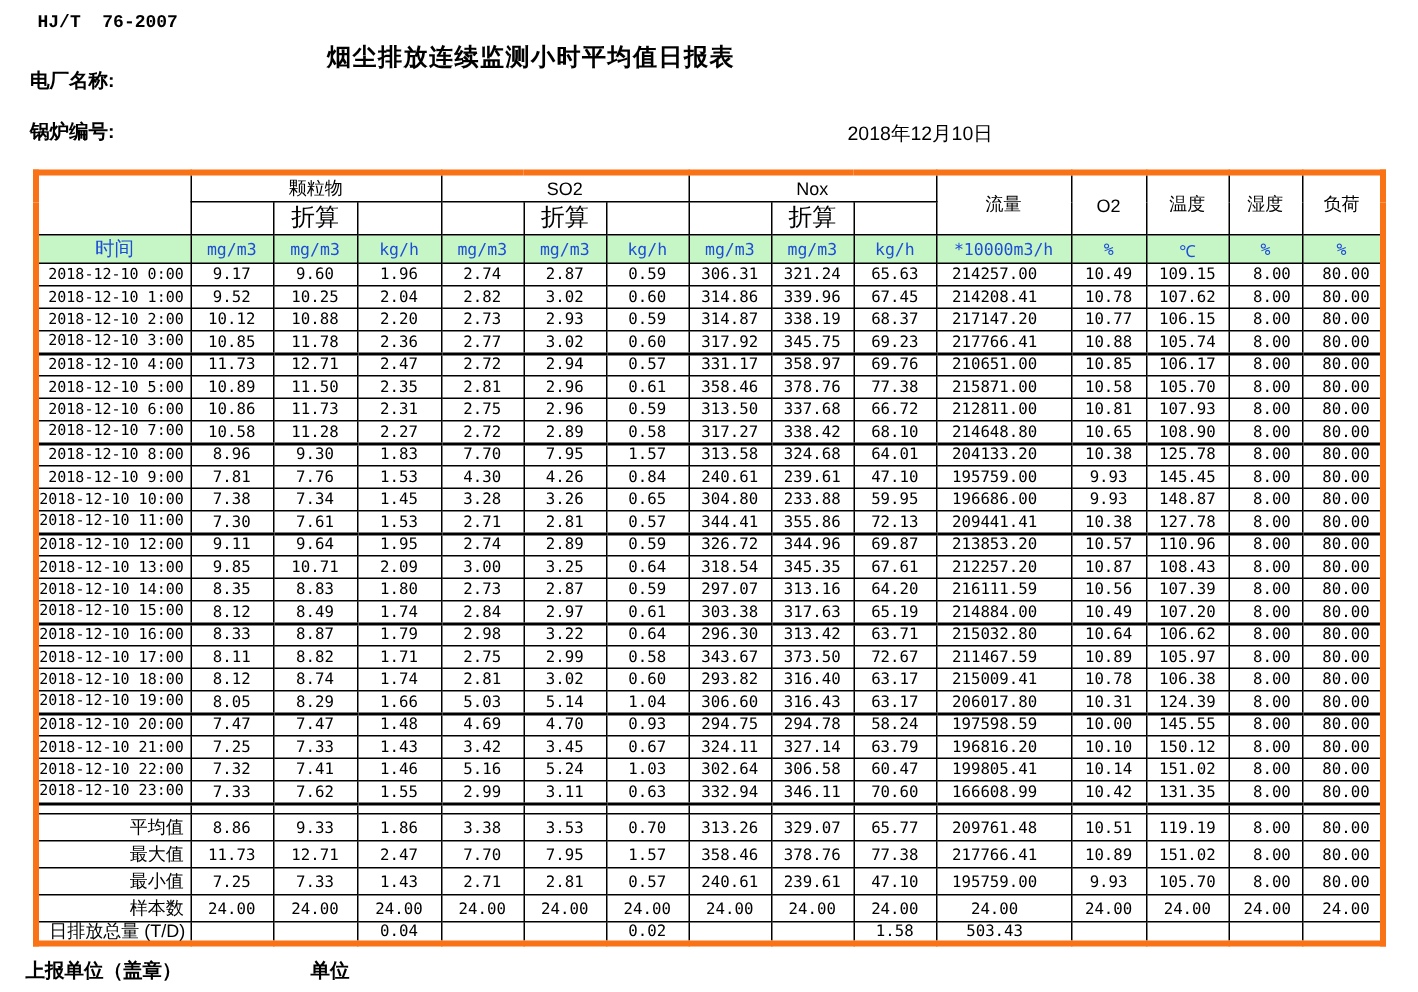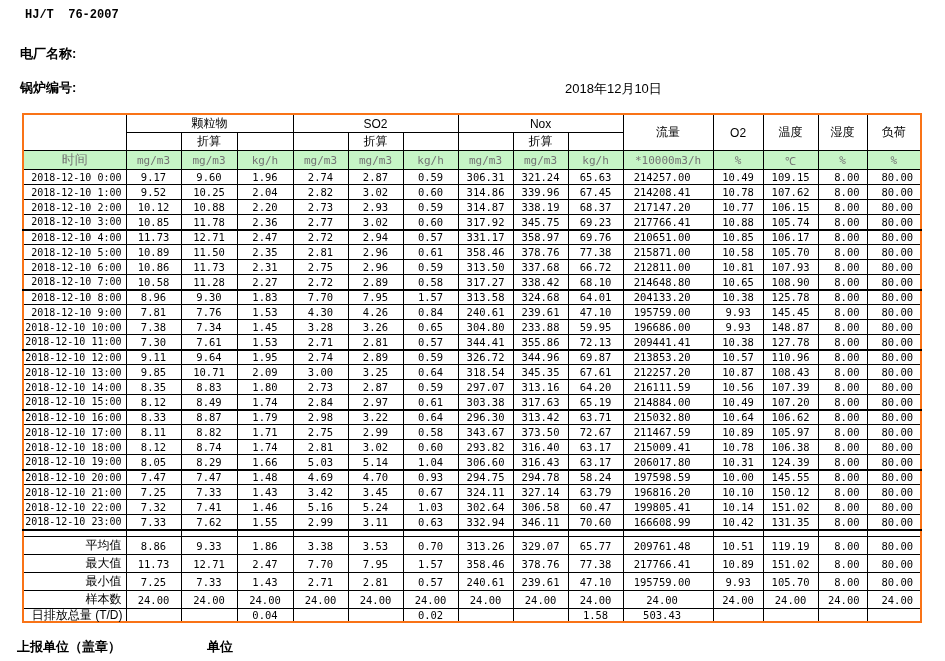--- a/index.html
+++ b/index.html
@@ -5,28 +5,28 @@
   html,body{margin:0;padding:0;background:#fff;}
   .page{position:relative;width:945px;height:661px;background:#ffffff;overflow:hidden;
         font-family:"Liberation Sans",sans-serif;color:#000;}
   .std{position:absolute;left:25px;top:8px;font-size:12px;font-weight:bold;white-space:pre;
        font-family:"Liberation Mono",monospace;}
   .title{position:absolute;left:218px;top:28px;font-size:16px;font-weight:bold;letter-spacing:1px;}
   .plant{position:absolute;left:20px;top:45px;font-size:13px;font-weight:bold;}
   .boiler{position:absolute;left:20px;top:79px;font-size:13px;font-weight:bold;}
   .date{position:absolute;left:565px;top:80px;font-size:13px;}
   .tbl-wrap{position:absolute;left:22px;top:113px;}
-  table{border-collapse:collapse;table-layout:fixed;width:898px;border:2px solid #f97316;}
+  table{border-collapse:collapse;table-layout:fixed;width:898px;border:4px solid #f97316;}
   th,td{border:1px solid #000;padding:0;overflow:visible;}
   thead th{font-weight:normal;font-size:12px;text-align:center;}
   thead tr.r1{height:17px;}
   thead tr.r2{height:14px;}
-  thead tr.r2 th{font-size:12px;}
+  thead tr.r2 th{font-size:16px;}
   tr.unit-row{height:16px;}
-  tr.unit-row th{background:#c6f5c6;color:#737373;font-size:11px;
+  tr.unit-row th{background:#c6f5c6;color:#1d4ed8;font-size:11px;
                  font-family:"DejaVu Sans Mono",monospace;}
   tr.unit-row th.time-h{font-size:13px;font-family:"Liberation Sans",sans-serif;}
   tbody tr{height:15px;}
   tbody tr.spacer{height:7px;}
   tbody tr.summary{height:13px;}
   tbody td{font-family:"DejaVu Sans Mono",monospace;font-size:10.5px;white-space:nowrap;}
   td.c-time{text-align:right;padding-right:4px;font-size:10px;}
   td.c-mid{text-align:center;}
   td.c-flow{text-align:center;padding-right:12px;}
   td.c-right{text-align:right;padding-right:7px;}
@@ -38,20 +38,21 @@
   tr.group-end td{border-bottom:2px solid #000;}
   .foot1{position:absolute;left:17px;top:619px;font-size:13px;font-weight:bold;}
   .foot2{position:absolute;left:17px;top:638px;font-size:13px;font-weight:bold;}
   .foot3{position:absolute;left:207px;top:638px;font-size:13px;font-weight:bold;}
 </style>
 </head>
 <body>
 
 <div class="page">
   <div class="std">HJ/T  76-2007</div>
+  <div class="title">烟尘排放连续监测小时平均值日报表</div>
   <div class="plant">电厂名称:</div>
   <div class="boiler">锅炉编号:</div>
   <div class="date">2018年12月10日</div>
 
   <div class="tbl-wrap">
     <table>
       <colgroup>
         <col style="width:103px">
           <col style="width:55px">
           <col style="width:56px">

